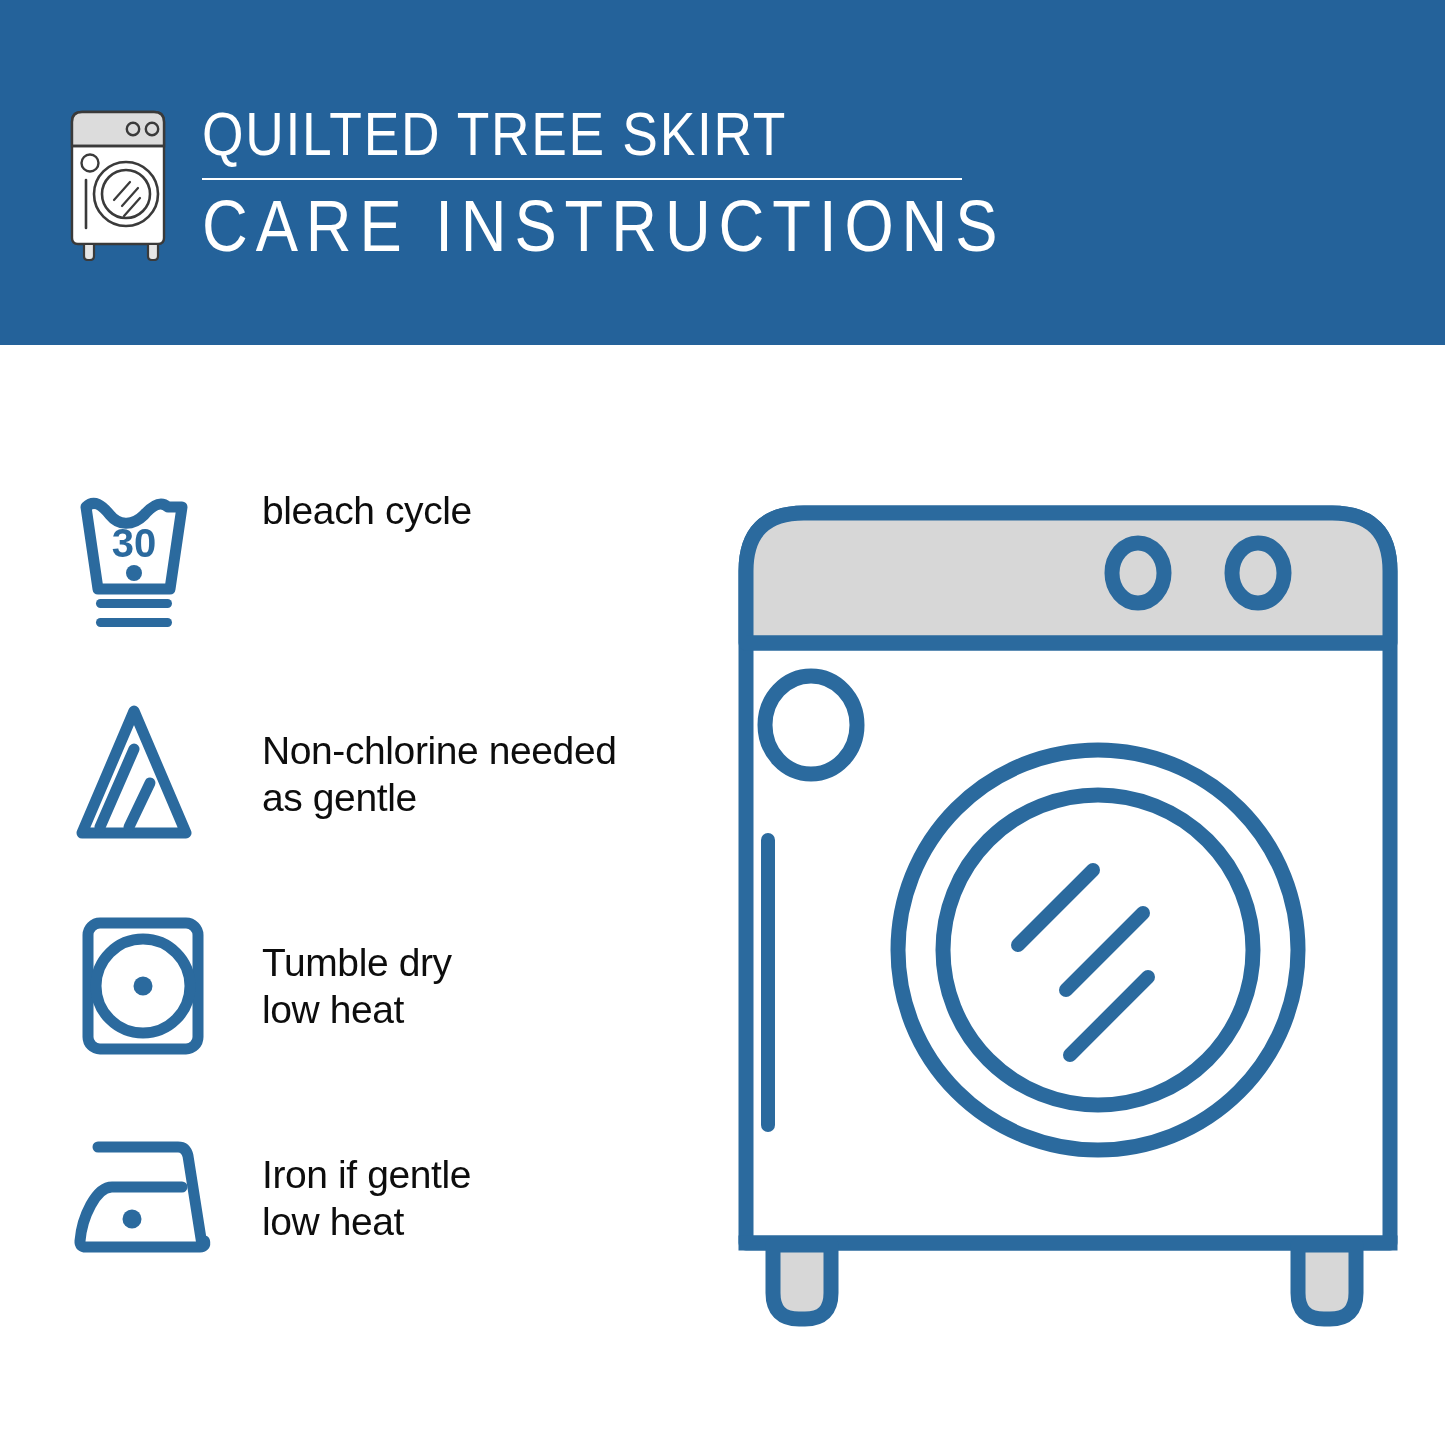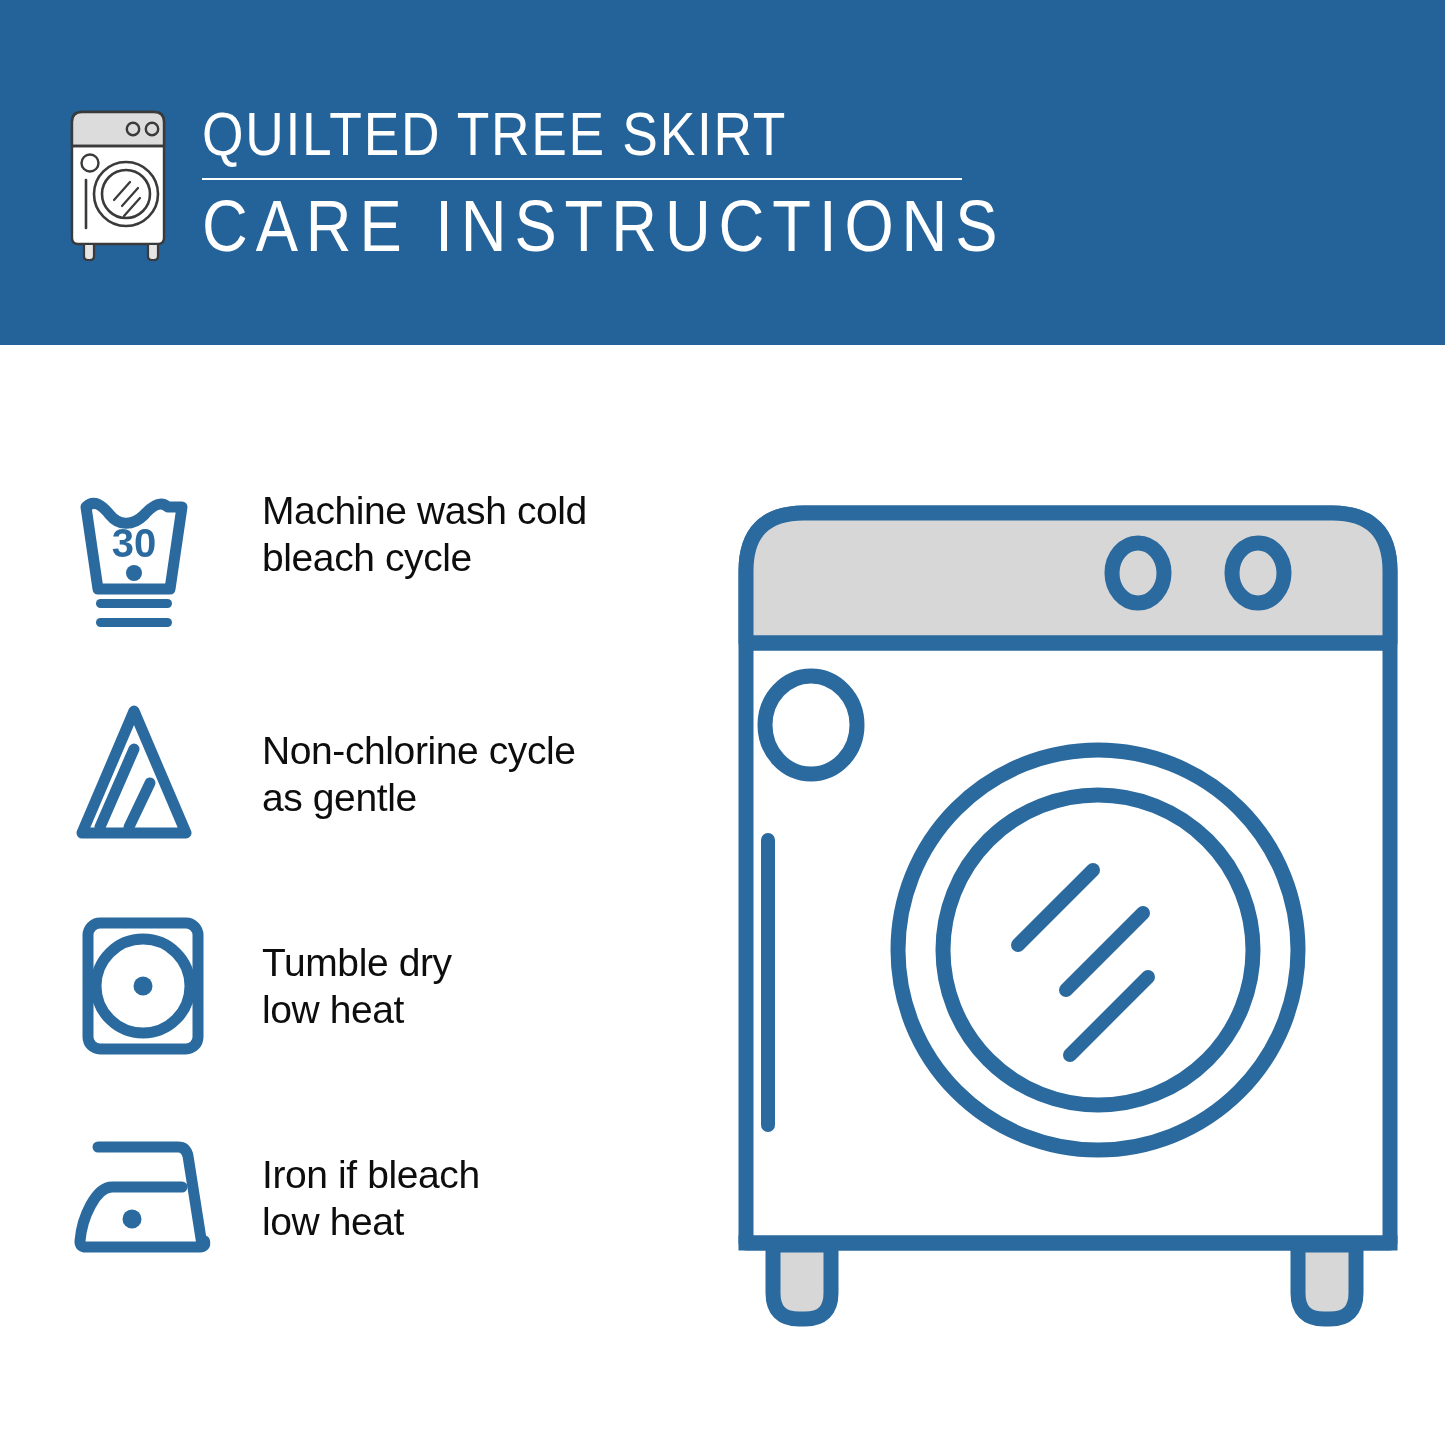--- a/index.html
+++ b/index.html
@@ -184,37 +184,36 @@
                    Z" fill="none" stroke="#2b6a9e" stroke-width="11" stroke-linejoin="round" stroke-linecap="round"></path>
 
           <rect x="26" y="114" width="76" height="9" rx="4.5" fill="#2b6a9e"></rect>
           <rect x="26" y="133" width="76" height="9" rx="4.5" fill="#2b6a9e"></rect>
 
           <text x="64" y="72" font-family="Liberation Sans, sans-serif" font-size="40" font-weight="bold" fill="#2b6a9e" text-anchor="middle">30</text>
           <circle cx="64" cy="88" r="8" fill="#2b6a9e"></circle>
         </svg>
       </div>
       <div class="symbol-text">
-        <div>Machine wash cold</div>
         <div>bleach cycle</div>
       </div>
     </div>
 
     <div class="symbol-row row-bleach">
       <div class="symbol-icon">
         <svg viewBox="0 0 170 160" width="170" height="160">
 
           <path d="M64 14 L116 136 L12 136 Z" fill="none" stroke="#2b6a9e" stroke-width="11" stroke-linejoin="round"></path>
 
           <line x1="64" y1="52" x2="30" y2="130" stroke="#2b6a9e" stroke-width="11" stroke-linecap="round"></line>
           <line x1="80" y1="86" x2="59" y2="130" stroke="#2b6a9e" stroke-width="11" stroke-linecap="round"></line>
         </svg>
       </div>
       <div class="symbol-text">
-        <div>Non-chlorine cycle</div>
+        <div>Non-chlorine needed</div>
         <div>as gentle</div>
       </div>
     </div>
 
     <div class="symbol-row row-tumble">
       <div class="symbol-icon">
         <svg viewBox="0 0 170 160" width="170" height="160">
           <rect x="18" y="14" width="110" height="126" rx="12" fill="none" stroke="#2b6a9e" stroke-width="11"></rect>
           <circle cx="73" cy="77" r="47" fill="none" stroke="#2b6a9e" stroke-width="11"></circle>
           <circle cx="73" cy="77" r="9.5" fill="#2b6a9e"></circle>
@@ -230,21 +229,21 @@
       <div class="symbol-icon">
         <svg viewBox="0 0 170 160" width="170" height="160">
 
           <path d="M28 26 H108 q8 0 10 9 L132 124" fill="none" stroke="#2b6a9e" stroke-width="11" stroke-linecap="round" stroke-linejoin="round"></path>
 
           <path d="M112 66 H42 C 26 66, 12 96, 10 120 q-0.5 6 6 6 H130 q6 0 4.5 -6" fill="none" stroke="#2b6a9e" stroke-width="11" stroke-linecap="round" stroke-linejoin="round"></path>
           <circle cx="62" cy="98" r="9.5" fill="#2b6a9e"></circle>
         </svg>
       </div>
       <div class="symbol-text">
-        <div>Iron if bleach</div>
+        <div>Iron if gentle</div>
         <div>low heat</div>
       </div>
     </div>
 
   </div>
 
   <div class="machine">
     <svg viewBox="0 0 700 900" width="700" height="900">
 
       <path d="M28 86 q0 -58 58 -58 h528 q58 0 58 58 v672 h-644 z" fill="#ffffff" stroke="#2b6a9e" stroke-width="15" stroke-linejoin="round"></path>

